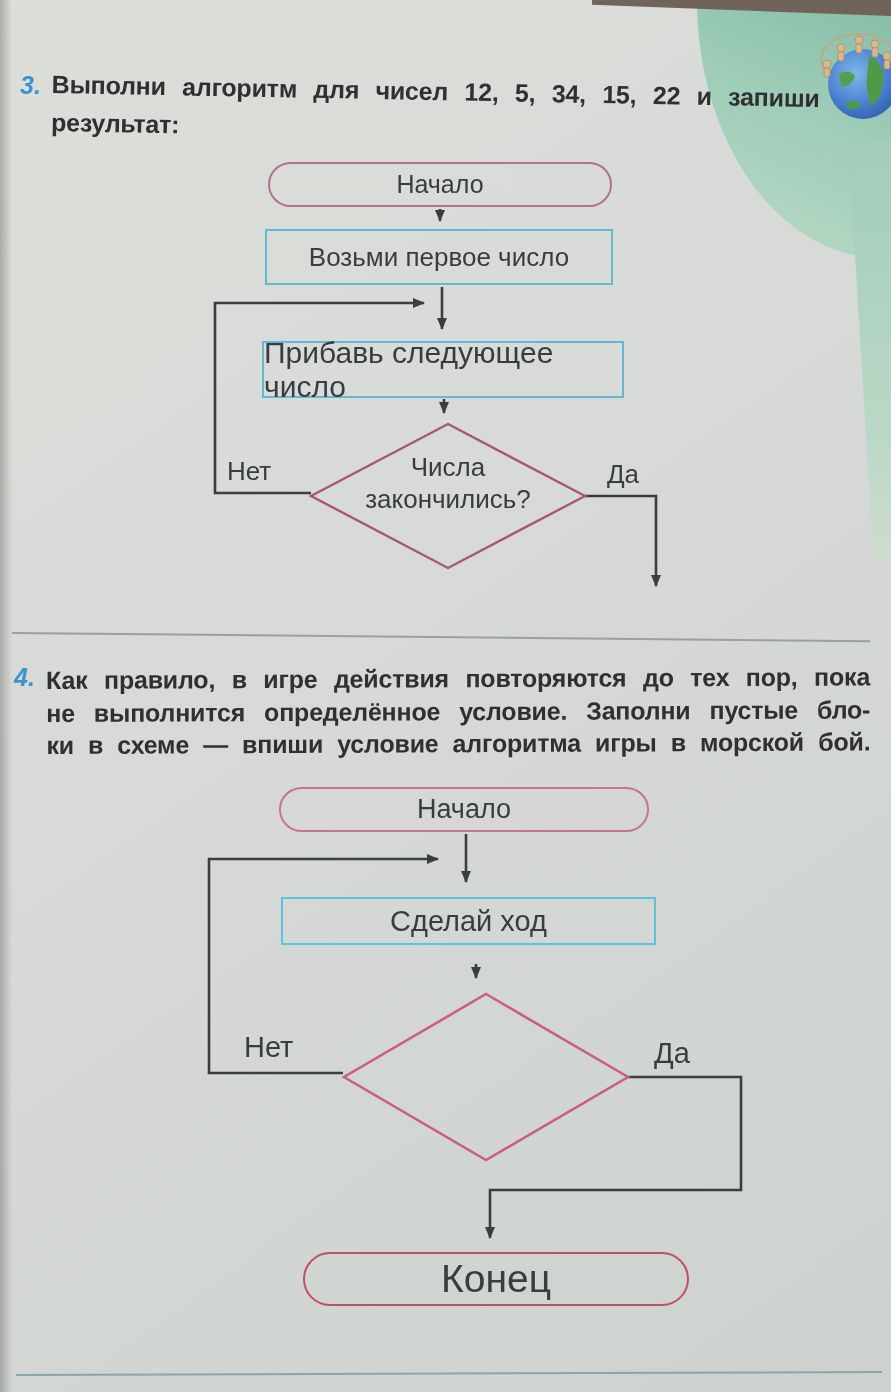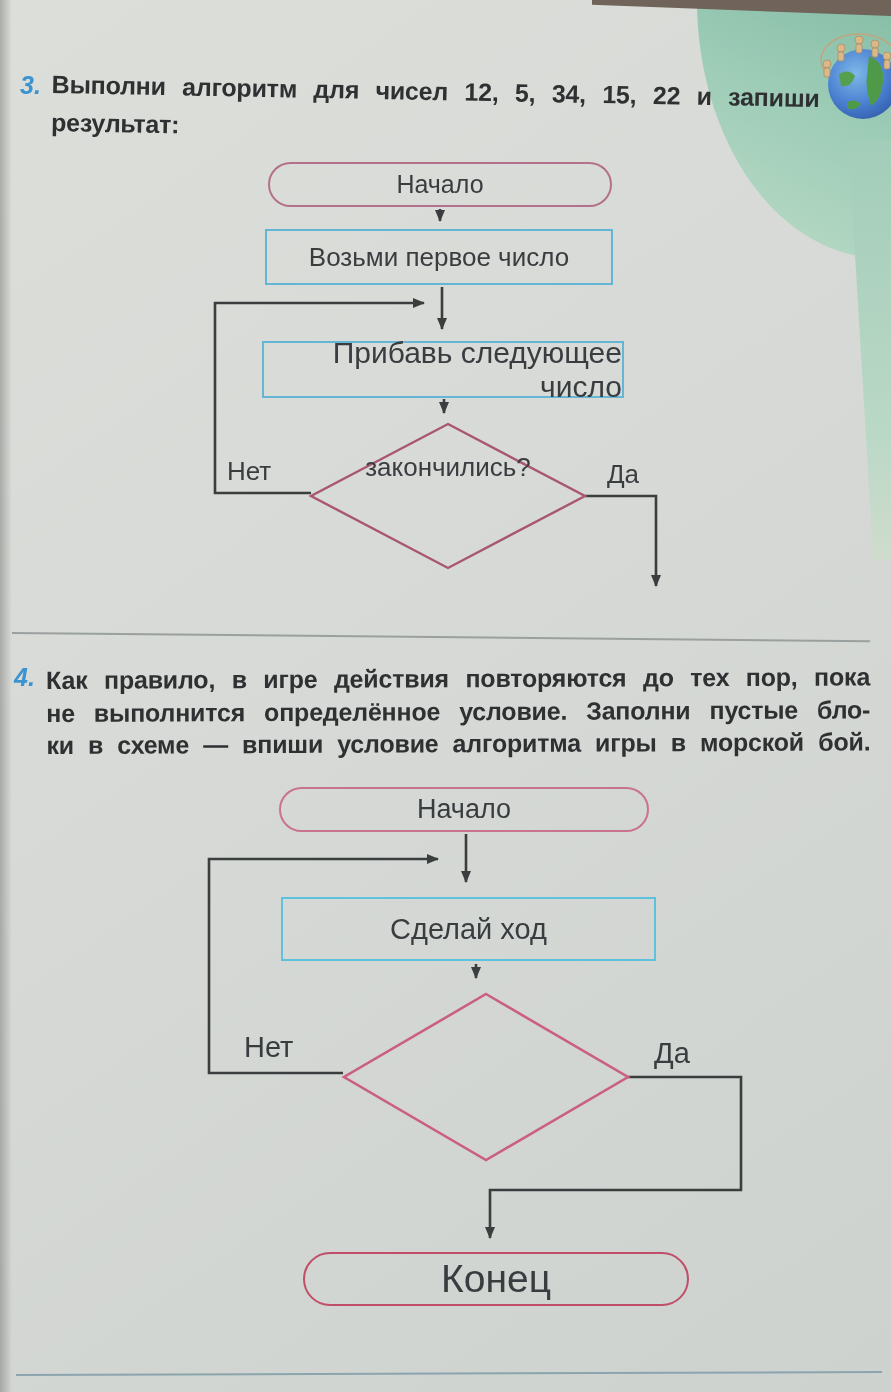--- a/index.html
+++ b/index.html
@@ -31,30 +31,30 @@
   .task-num{font-size:25px;font-weight:bold;font-style:italic;color:#3b93d0;}
   .task-text{font-size:25px;font-weight:bold;letter-spacing:-.2px;color:#2e3032;}
   .just{text-align:justify;text-align-last:justify;}
   #t3num{left:20px;top:71px;}
   #t3text{left:52px;top:70px;width:768px;transform:rotate(1.05deg);transform-origin:left top;}
   #t3text .l2{margin-top:9px;}
   #t4num{left:14px;top:663px;}
   #t4text{left:46px;top:664px;width:824px;line-height:32.5px;transform:rotate(-.25deg);transform-origin:left top;}
   
   .node{display:flex;align-items:center;justify-content:center;
-    color:#3a3d40;background:transparent;box-sizing:border-box;text-align:right;}
+    color:#3a3d40;background:transparent;box-sizing:border-box;}
   .terminator{border-radius:23px;}
   #f1-start{left:268px;top:162px;width:344px;height:45px;border:2px solid #b4718b;font-size:25px;}
   #f1-step1{left:265px;top:229px;width:348px;height:56px;border:2px solid #64b6d4;font-size:26px;}
   #f1-step2{left:262px;top:341px;width:362px;height:57px;border:2px solid #64b6d4;font-size:30px;}
   #f1-decision-text{left:330px;top:451px;width:236px;text-align:center;font-size:26px;line-height:32px;color:#3a3d40;}
   #f1-no{left:227px;top:456px;font-size:26px;color:#3a3d40;}
   #f1-yes{left:607px;top:459px;font-size:26px;color:#3a3d40;}
   #f2-start{left:279px;top:787px;width:370px;height:45px;border:2.5px solid #c9738f;font-size:27px;border-radius:23px;}
-  #f2-step{left:281px;top:897px;width:375px;height:64px;border:2.5px solid #5ec1de;font-size:29px;}
+  #f2-step{left:281px;top:897px;width:375px;height:48px;border:2.5px solid #5ec1de;font-size:29px;}
   #f2-decision-text{left:395px;top:1062px;width:180px;text-align:center;font-size:27px;}
   #f2-no{left:244px;top:1031px;font-size:29px;color:#3a3d40;}
   #f2-yes{left:654px;top:1037px;font-size:29px;color:#3a3d40;}
   #f2-end{left:303px;top:1252px;width:386px;height:54px;border:2.5px solid #c04e68;font-size:39px;border-radius:27px;}
   svg.overlay{left:0;top:0;width:891px;height:1392px;pointer-events:none;}
 </style>
 </head>
 <body>
 
 <div id="page">
@@ -116,20 +116,21 @@
       <path d="M626 1077 L741 1077 L741 1190 L490 1190 L490 1238" marker-end="url(#ah)"></path>
     </g>
     <polygon points="448,424 585,496 448,568 311,496" fill="none" stroke="#a85672" stroke-width="2.4"></polygon>
     <polygon points="486,994 628,1077 486,1160 344,1077" fill="none" stroke="#cb5f80" stroke-width="2.6"></polygon>
   </svg>
 
   <div class="abs node terminator" id="f1-start">Начало</div>
   <div class="abs node" id="f1-step1">Возьми первое число</div>
   <div class="abs node" id="f1-step2">Прибавь следующее число</div>
   <div class="abs" id="f1-decision-text">
+    <div>Числа</div>
     <div>закончились?</div>
   </div>
   <div class="abs" id="f1-no">Нет</div>
   <div class="abs" id="f1-yes">Да</div>
 
   <div class="abs task-num" id="t4num">4.</div>
   <div class="abs task-text" id="t4text">
     <div class="just">Как правило, в игре действия повторяются до тех пор, пока</div>
     <div class="just">не выполнится определённое условие. Заполни пустые бло-</div>
     <div class="just">ки в схеме — впиши условие алгоритма игры в морской бой.</div>

